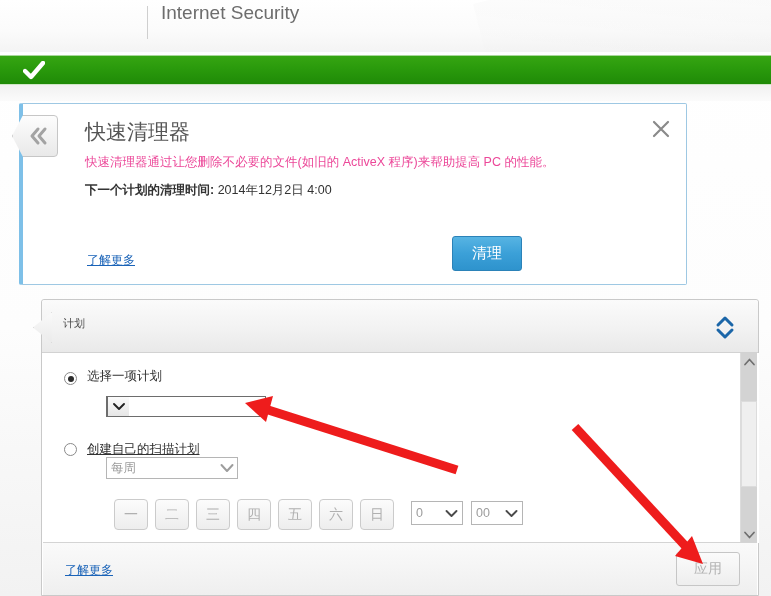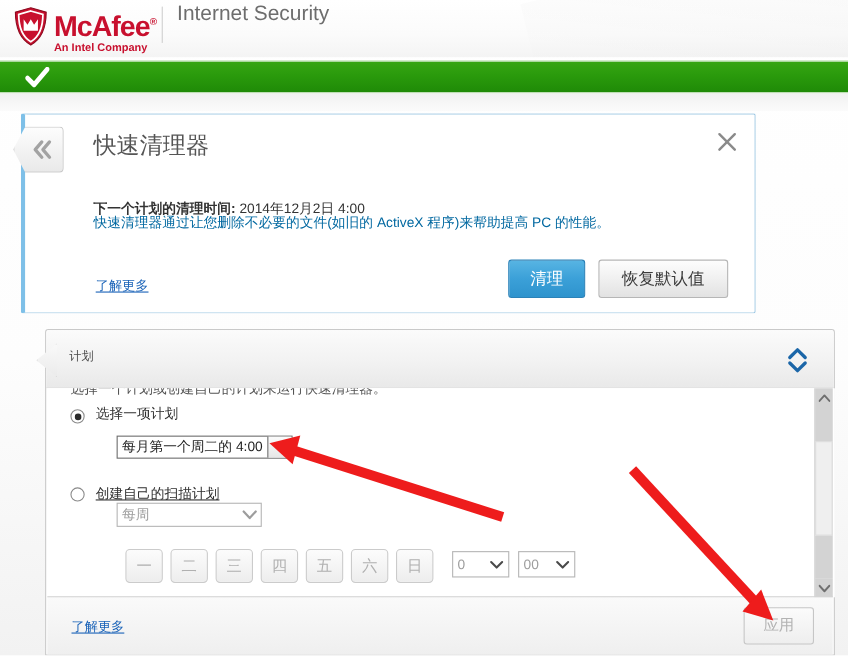--- a/index.html
+++ b/index.html
@@ -43,29 +43,29 @@
   .card{position:absolute;left:19px;top:103px;width:668px;height:182px;
         background:#fff;border:1px solid #9ec8e3;border-left:4px solid #7ec0e8;
         box-sizing:border-box;border-radius:2px;}
   .backtab{position:absolute;left:-11px;top:11px;width:44px;height:40px;
            background:linear-gradient(180deg,#fdfdfd,#e9e9e9);
            border:1px solid #c6c6c6;border-radius:4px;
            clip-path:polygon(24% 0%,100% 0%,100% 100%,24% 100%,0% 50%);
            cursor:pointer;}
   .backtab .chev{position:absolute;left:14px;top:9px;width:22px;height:22px;}
   .card-title{position:absolute;left:62px;top:14px;font-size:21px;color:#555;font-weight:normal;}
-  .card-desc{position:absolute;left:62px;top:50px;font-size:12.5px;color:#0369a1;margin-top:40px;}
+  .card-desc{position:absolute;left:62px;top:50px;font-size:12.5px;color:#ec4899;}
   .card-next{position:absolute;left:62px;top:78px;font-size:12.5px;color:#333;}
   .card-next b{font-weight:bold;}
   .closebtn{position:absolute;right:14px;top:14px;width:22px;height:22px;cursor:pointer;}
   .learn1{position:absolute;left:64px;top:148px;font-size:12px;color:#1a63b8;
           text-decoration:underline;cursor:pointer;}
   .btn{position:absolute;height:35px;border-radius:3px;font-size:15px;
        display:flex;align-items:center;justify-content:center;cursor:pointer;box-sizing:border-box;}
-  .btn-primary{right:154px;top:132px;width:70px;
+  .btn-primary{right:164px;top:132px;width:70px;
        background:linear-gradient(180deg,#57b4e3 0%,#3ba0d8 50%,#2e93cd 100%);
        border:1px solid #2b82b8;color:#fff;}
   .btn-secondary{right:24px;top:132px;width:118px;
        background:linear-gradient(180deg,#fdfdfd 0%,#f0f0f0 50%,#e2e2e2 100%);
        border:1px solid #b6b6b6;color:#3b3b3b;}
 
   
   .panel{position:absolute;left:41px;top:299px;width:718px;height:297px;
          background:#fff;border:1px solid #c9c9c9;border-top:1px solid #c9c9c9;
          box-sizing:border-box;border-radius:3px 3px 0 0;}
@@ -123,33 +123,20 @@
 
   
   .annot{position:absolute;left:0;top:0;width:771px;height:596px;pointer-events:none;}
 </style>
 </head>
 <body>
 
 <div class="app">
 
   <div class="brandbar">
-    <div class="logo-wrap">
-      <div class="shield">
-        <svg width="32" height="36" viewBox="0 0 32 36">
-          <path d="M16 1 L30 5 C30 20 25 30 16 35 C7 30 2 20 2 5 Z" fill="#c8102e" stroke="#8d0b20" stroke-width="1"></path>
-          <path d="M16 4 L27 7.2 C27 19.5 22.6 28 16 32 C9.4 28 5 19.5 5 7.2 Z" fill="none" stroke="#ffffff" stroke-width="1.6"></path>
-          <path d="M9.5 22 L9.5 11.5 L13 16.5 L16 11.5 L19 16.5 L22.5 11.5 L22.5 22 Z" fill="#ffffff"></path>
-        </svg>
-      </div>
-      <div class="logo-text">
-        <div class="mcafee"><span>McAfee</span><sup>®</sup></div>
-        <div class="intel">An Intel Company</div>
-      </div>
-    </div>
     <div class="vrule"></div>
     <div class="prodname">Internet Security</div>
   </div>
 
   <div class="greenstrip">
     <svg class="tick" viewBox="0 0 22 20">
       <path d="M2 10 L8 16 L20 2" fill="none" stroke="#ffffff" stroke-width="4.4" stroke-linecap="round" stroke-linejoin="round"></path>
     </svg>
   </div>
   <div class="strip-shade"></div>
@@ -169,44 +156,41 @@
       <b>下一个计划的清理时间:</b>
       <span>2014年12月2日  4:00</span>
     </div>
 
     <svg class="closebtn" viewBox="0 0 22 22">
       <path d="M4 4 L18 18 M18 4 L4 18" stroke="#8a8a8a" stroke-width="2.2" stroke-linecap="round"></path>
     </svg>
 
     <div class="learn1">了解更多</div>
     <div class="btn btn-primary">清理</div>
-    <div class="btn btn-secondary">恢复默认值</div>
   </div>
 
   <div class="panel">
 
     <div class="panel-head">
       <div class="panel-title">计划</div>
       <svg class="updown" viewBox="0 0 26 28">
         <path d="M6 12 L13 5 L20 12" fill="none" stroke="#1b66a8" stroke-width="3" stroke-linecap="round" stroke-linejoin="round"></path>
         <path d="M6 17 L13 24 L20 17" fill="none" stroke="#1b66a8" stroke-width="3" stroke-linecap="round" stroke-linejoin="round"></path>
       </svg>
     </div>
 
     <div class="scrollzone">
 
-      <div class="clippedline">选择一个计划或创建自己的计划来运行快速清理器。</div>
 
       <div class="radio-row" style="left:21px;top:15px;align-items:flex-end;">
         <span class="radio on"></span>
         <span class="radio-label">选择一项计划</span>
       </div>
 
       <div class="sel" style="left:63px;top:43px;width:160px;height:21px;">
-        <span class="txt">每月第一个周二的 4:00</span>
         <span class="arrowbox">
           <svg width="12" height="9" viewBox="0 0 12 9">
               <path d="M1 2 L6 7 L11 2" fill="none" stroke="#222" stroke-width="1.9" stroke-linecap="round" stroke-linejoin="round"></path>
             </svg>
         </span>
       </div>
 
       <div class="radio-row" style="left:21px;top:88px;text-decoration:underline;">
         <span class="radio"></span>
         <span class="radio-label">创建自己的扫描计划</span>

